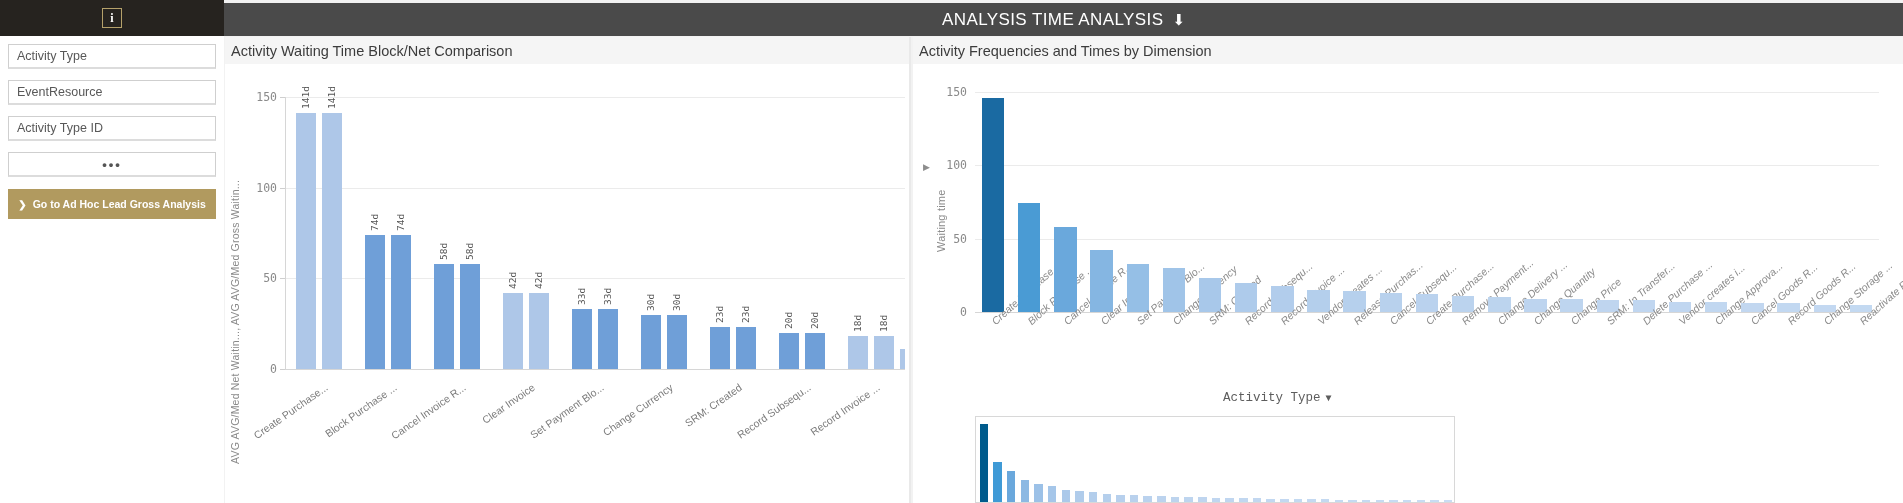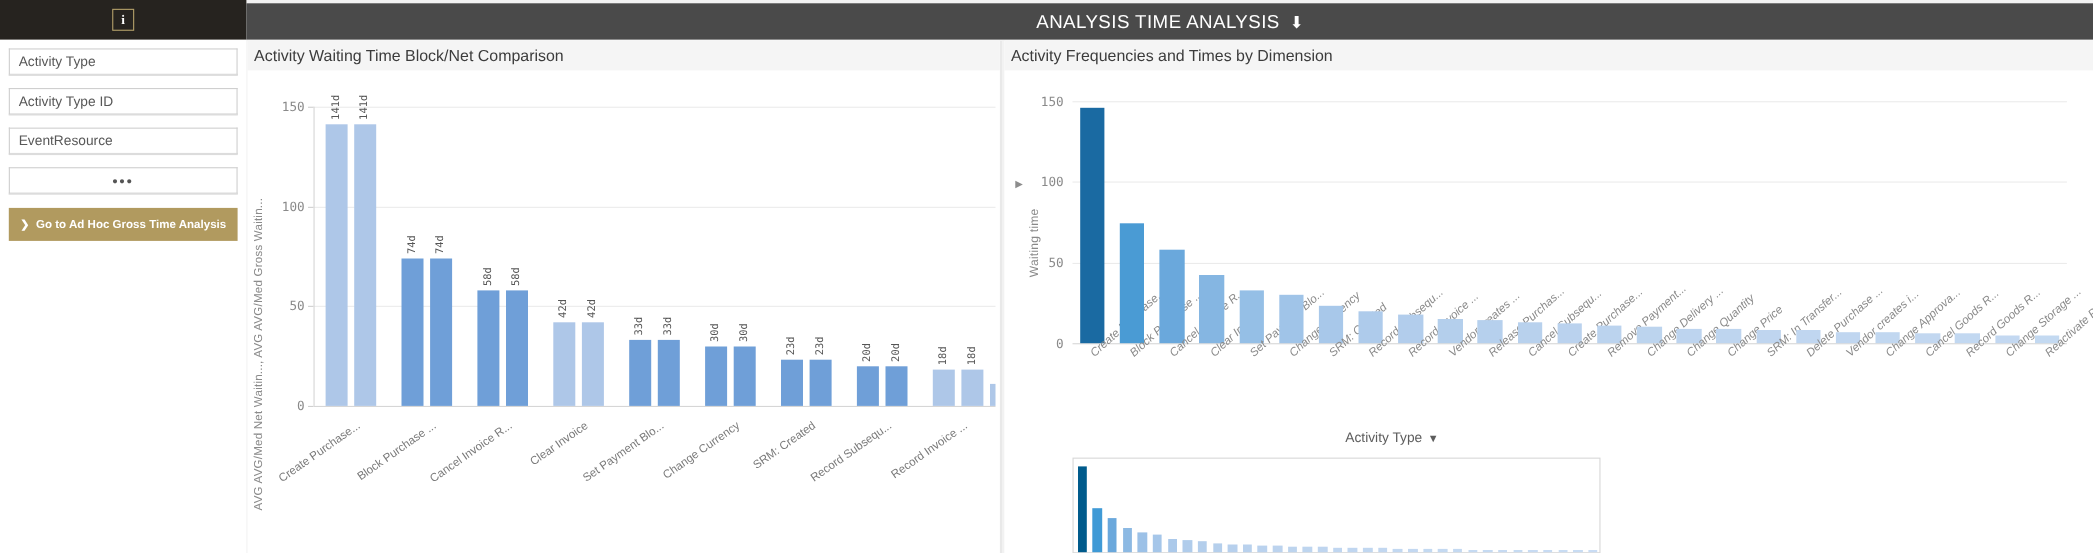--- a/index.html
+++ b/index.html
@@ -96,21 +96,21 @@
     position: absolute; font-size: 10.5px; color: #7a7a7a;
     white-space: nowrap; transform-origin: right top;
     transform: rotate(-35deg); text-align: right;
   }
   .xlabel-r {
     position: absolute; font-size: 10.5px; color: #8a8a8a;
     white-space: nowrap; transform-origin: left top;
     transform: rotate(-42deg); font-style: italic;
   }
   .legend-sel {
-    position: absolute; font-size: 12.5px; color: #5d5d5d;
+    position: absolute; font-size: 12.5px; color: #5d5d5d; font-family: Liberation Mono, monospace;
   }
   .legend-caret { font-size: 10px; margin-left: 5px; }
   .mini-chart {
     position: absolute; border: 1px solid #d8d8d8; background: #fff;
   }
   .mini-bar { position: absolute; bottom: 0; }
   .playhead {
     position: absolute; color: #8d8d8d; font-size: 9px;
   }
 </style>
@@ -122,33 +122,33 @@
   <div class="sidebar">
     <div class="sidebar-header">
       <div class="info-badge">i</div>
     </div>
 
     <div class="filter-list">
       <div class="filter-box">
         <span>Activity Type</span>
       </div>
       <div class="filter-box">
+        <span>EventResource</span>
+      </div>
+      <div class="filter-box">
         <span>Activity Type ID</span>
-      </div>
-      <div class="filter-box">
-        <span>EventResource</span>
       </div>
       <div class="filter-box dots">
         <span>•••</span>
       </div>
     </div>
 
     <div class="cta-button">
       <span class="cta-chevron">❯</span>
-      <span>Go to Ad Hoc Gross Time Analysis</span>
+      <span>Go to Ad Hoc Lead Gross Analysis</span>
     </div>
   </div>
 
   <div class="topbar">
     <div class="topbar-title">ANALYSIS TIME ANALYSIS</div>
     <div class="topbar-arrow">⬇</div>
   </div>
 
   <div class="panel-left">
     <div class="panel-title">Activity Waiting Time Block/Net Comparison</div>

